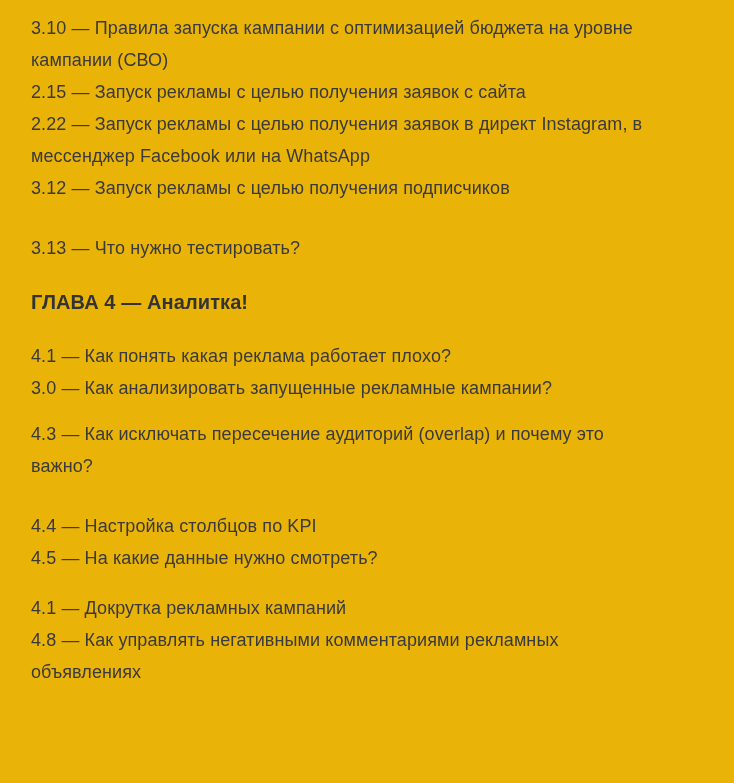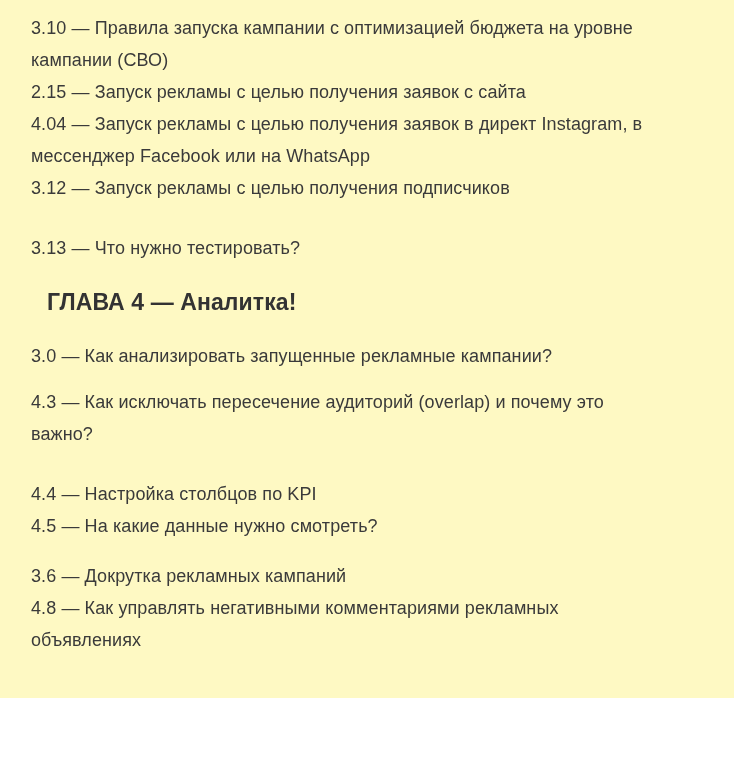--- a/index.html
+++ b/index.html
@@ -10,85 +10,86 @@
   body {
     width: 734px;
     height: 783px;
     overflow: hidden;
     font-family: "Liberation Sans", "DejaVu Sans", sans-serif;
     color: #3a3a3a;
   }
   .page {
     box-sizing: border-box;
     width: 734px;
-    height: 698px;
+    height: 783px;
     padding: 12px 36px 0 31px;
-    background: #fef9c3;
+    background: #eab308;
   }
   .group {
     margin: 0;
     padding: 0;
   }
   .toc-item {
     margin: 0;
     padding: 0;
     font-size: 18px;
     line-height: 32px;
     letter-spacing: 0.1px;
     white-space: pre;
     color: #3a3a3a;
   }
   .chapter-heading {
-    margin: 22px 0 0 16px;
+    margin: 22px 0 0 0;
     padding: 0;
-    font-size: 23px;
+    font-size: 20px;
     font-weight: 700;
     line-height: 32px;
     letter-spacing: 0.1px;
     color: #333333;
     white-space: pre;
   }
   .mt18 { margin-top: 18px; }
   .mt20 { margin-top: 28px; }
   .mt22 { margin-top: 22px; }
   .mt26 { margin-top: 14px; }
 </style>
 </head>
 <body>
 
 <div class="page">
 
   <section class="group">
     <p class="toc-item">3.10 — Правила запуска кампании с оптимизацией бюджета на уровне
 кампании (СВО)</p>
     <p class="toc-item">2.15 — Запуск рекламы с целью получения заявок с сайта</p>
-    <p class="toc-item">4.04 — Запуск рекламы с целью получения заявок в директ Instagram, в
+    <p class="toc-item">2.22 — Запуск рекламы с целью получения заявок в директ Instagram, в
 мессенджер Facebook или на WhatsApp</p>
     <p class="toc-item">3.12 — Запуск рекламы с целью получения подписчиков</p>
   </section>
 
   <section class="group mt20">
     <p class="toc-item">3.13 — Что нужно тестировать?</p>
   </section>
 
   <h2 class="chapter-heading">ГЛАВА 4 — Аналитка!</h2>
 
   <section class="group mt22">
+    <p class="toc-item">4.1 — Как понять какая реклама работает плохо?</p>
     <p class="toc-item">3.0 — Как анализировать запущенные рекламные кампании?</p>
   </section>
 
   <section class="group mt26">
     <p class="toc-item">4.3 — Как исключать пересечение аудиторий (overlap) и почему это
 важно?</p>
   </section>
 
   <section class="group mt20">
     <p class="toc-item">4.4 — Настройка столбцов по KPI</p>
     <p class="toc-item">4.5 — На какие данные нужно смотреть?</p>
   </section>
 
   <section class="group mt18">
-    <p class="toc-item">3.6 — Докрутка рекламных кампаний</p>
+    <p class="toc-item">4.1 — Докрутка рекламных кампаний</p>
     <p class="toc-item">4.8 — Как управлять негативными комментариями рекламных
 объявлениях</p>
   </section>
 
 </div>
 
 </body></html>

